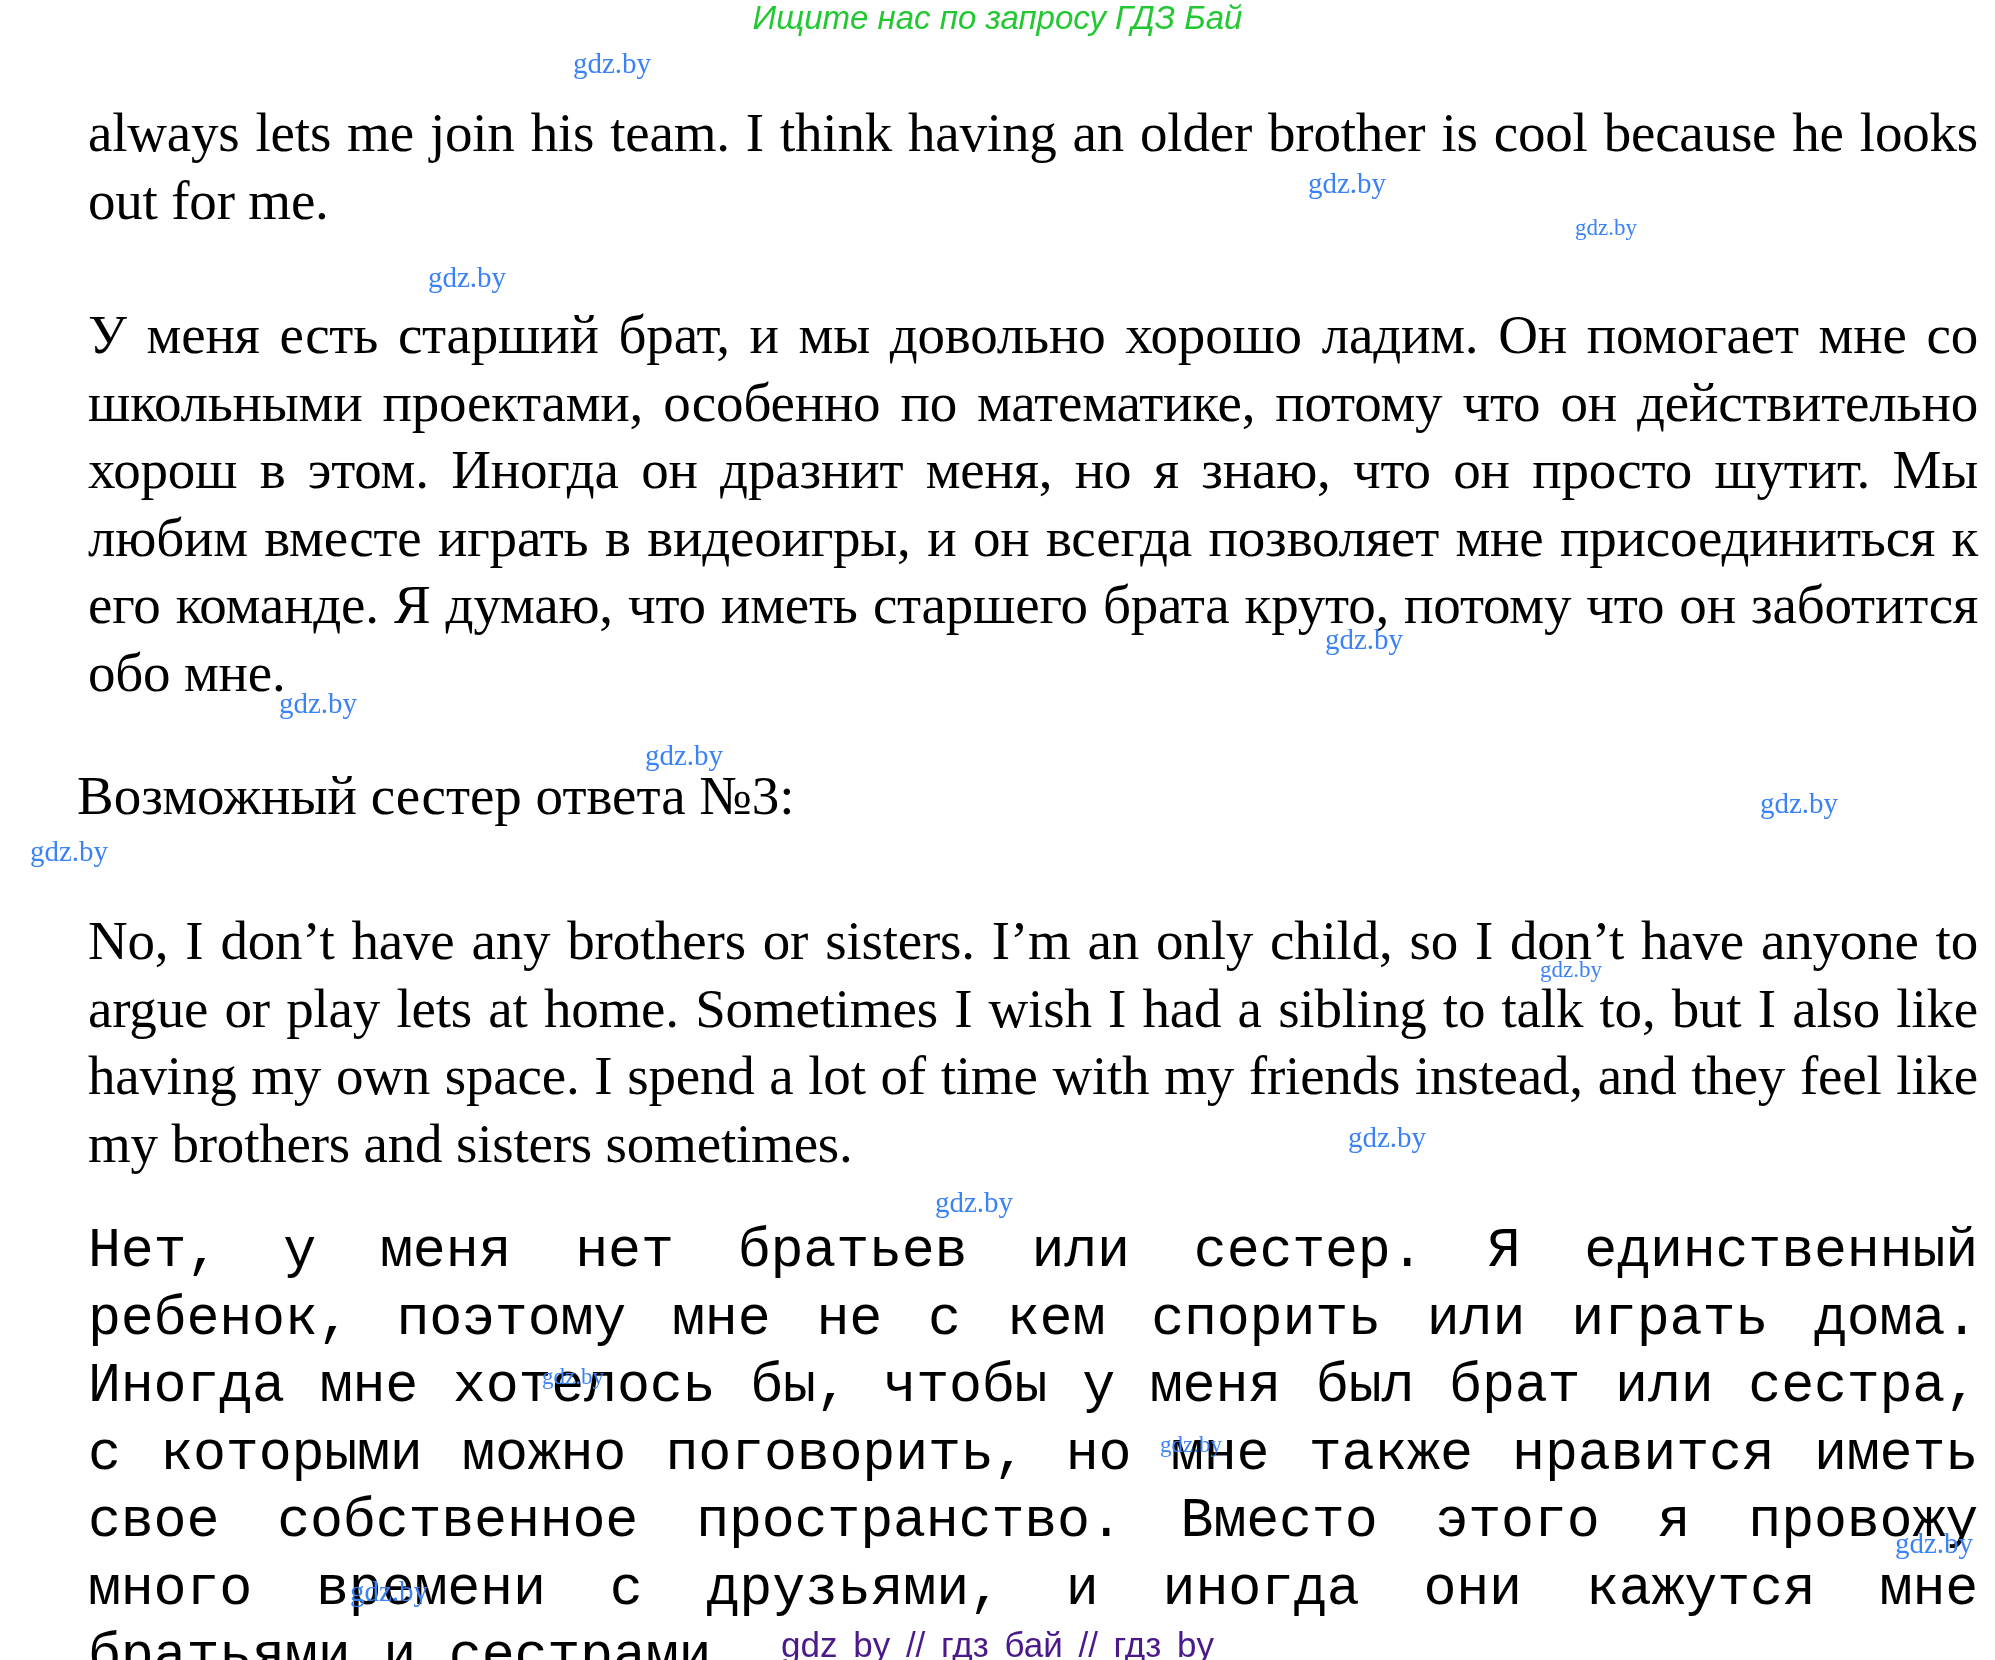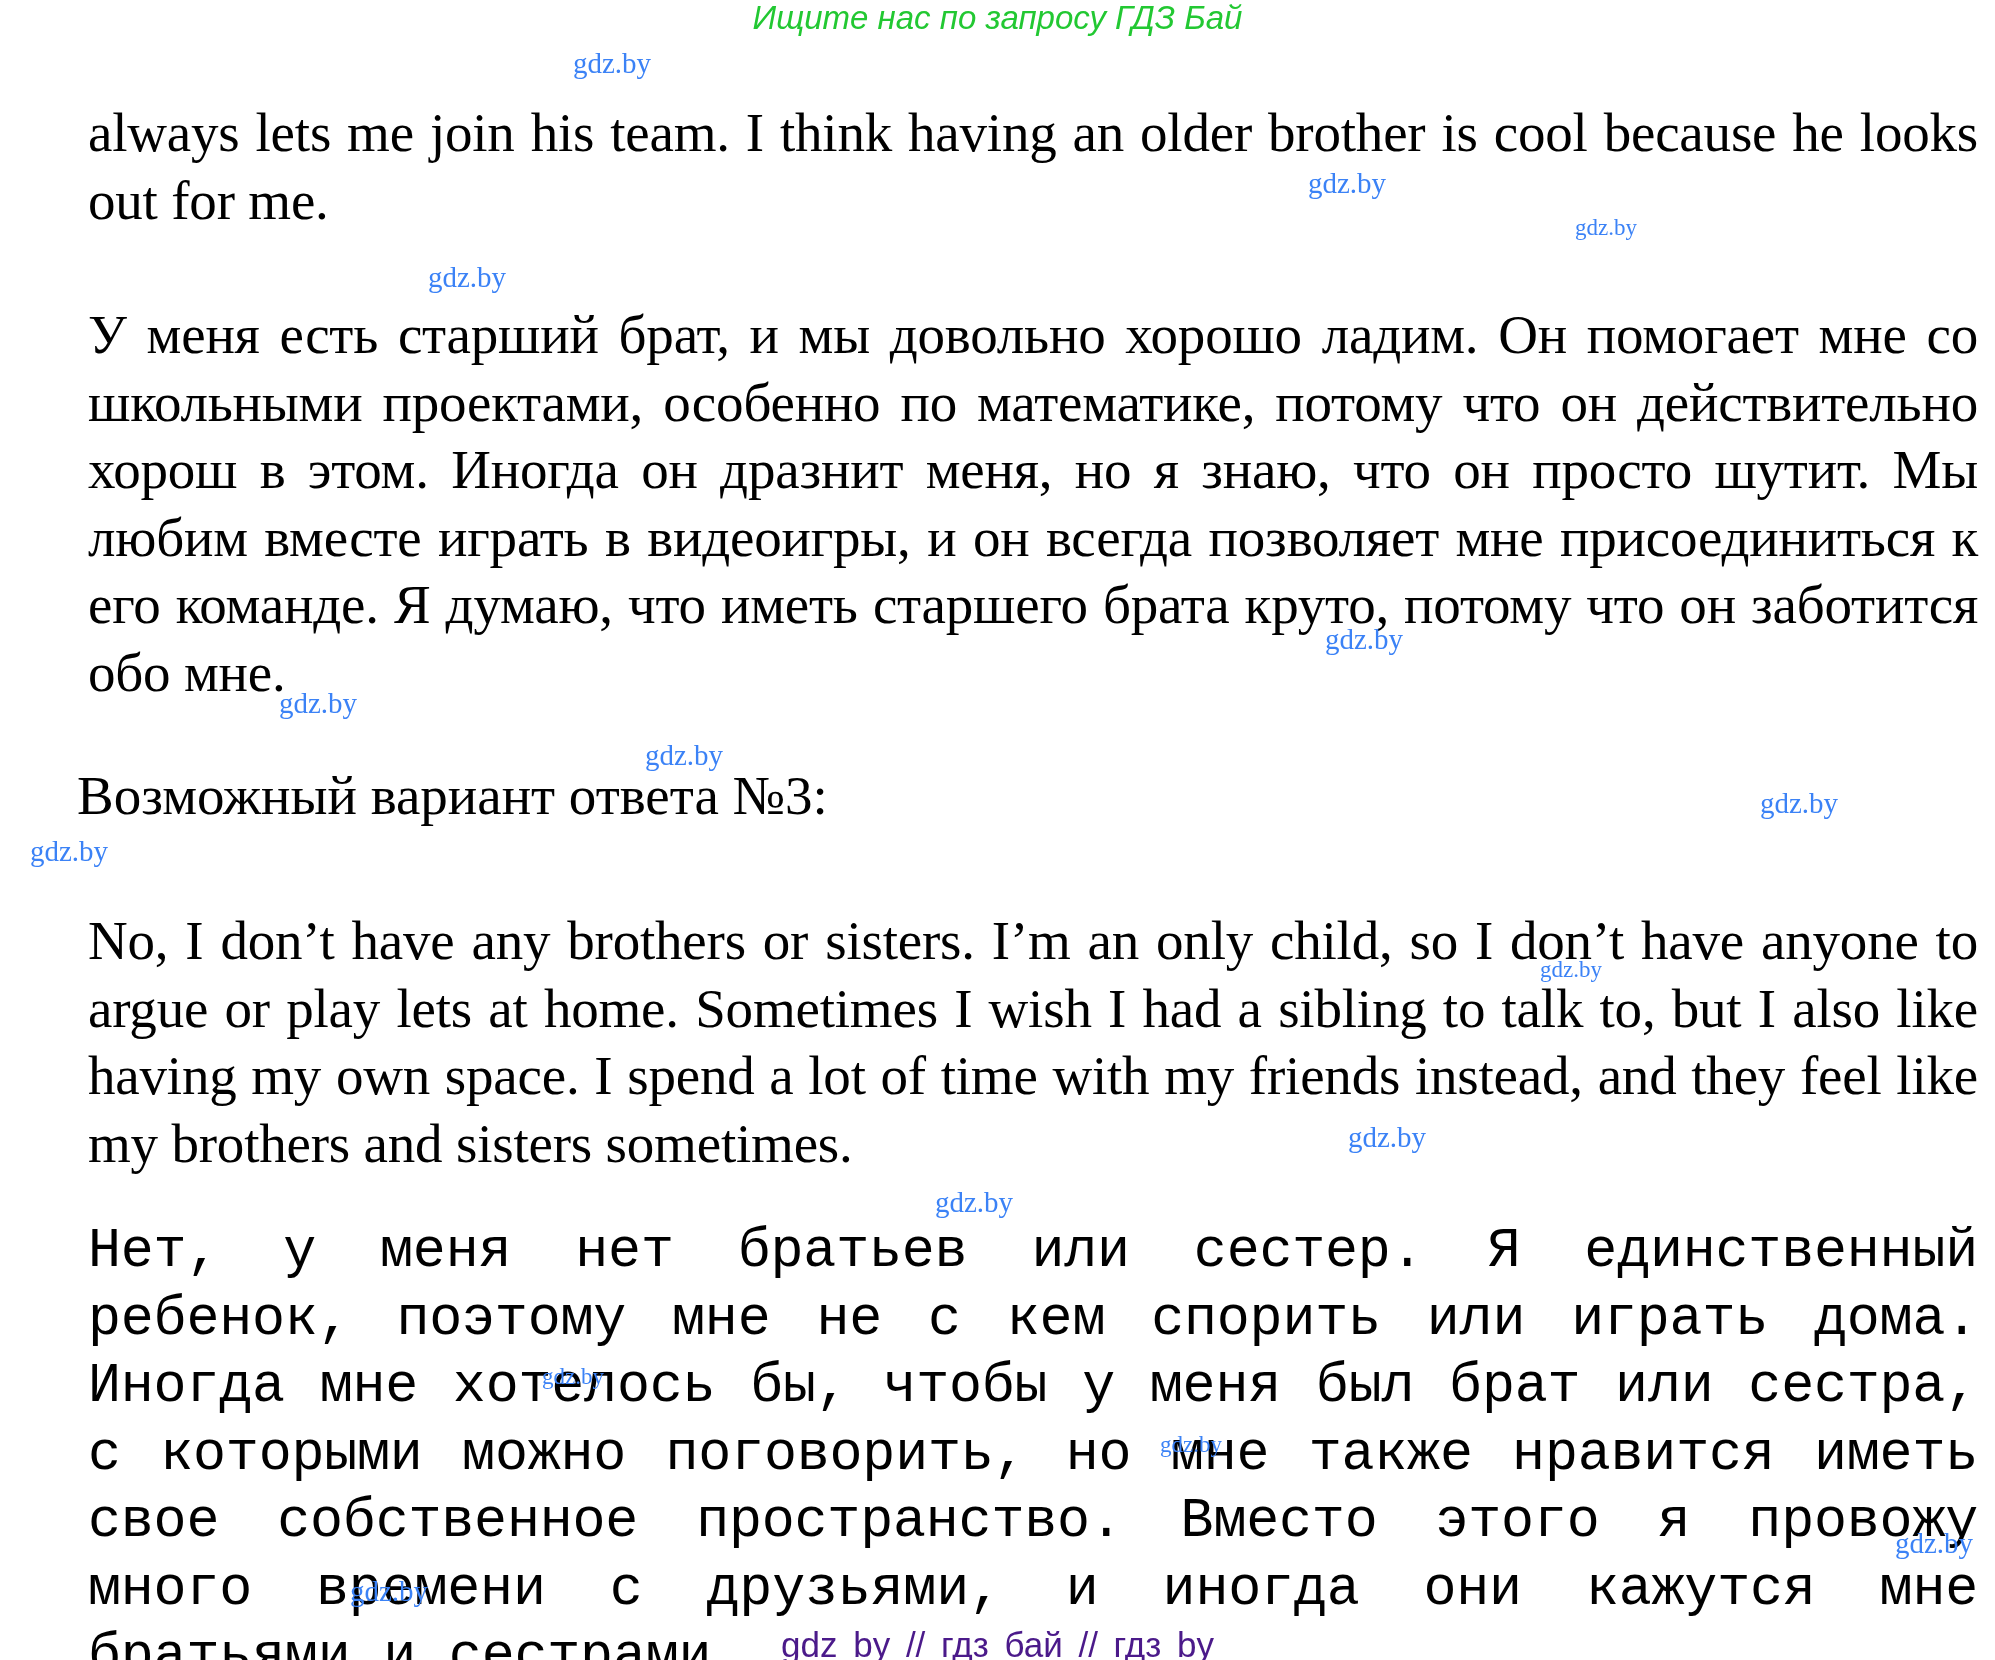--- a/index.html
+++ b/index.html
@@ -34,21 +34,21 @@
   </style>
 </head>
 <body>
 
 <div class="banner">Ищите нас по запросу ГДЗ Бай</div>
 
 <p class="para" style="top:88px;">always lets me join his team. I think having an older brother is cool because he looks out for me.</p>
 
 <p class="para" style="top:290px;">У меня есть старший брат, и мы довольно хорошо ладим. Он помогает мне со школьными проектами, особенно по математике, потому что он действительно хорош в этом. Иногда он дразнит меня, но я знаю, что он просто шутит. Мы любим вместе играть в видеоигры, и он всегда позволяет мне присоединиться к его команде. Я думаю, что иметь старшего брата круто, потому что он заботится обо мне.</p>
 
-<h2 class="heading" style="top:762px;">Возможный вариант ответа №3:</h2>
+<h2 class="heading" style="top:762px;">Возможный сестер ответа №3:</h2>
 
 <p class="para" style="top:896px;">No, I don’t have any brothers or sisters. I’m an only child, so I don’t have anyone to argue or play lets at home. Sometimes I wish I had a sibling to talk to, but I also like having my own space. I spend a lot of time with my friends instead, and they feel like my brothers and sisters sometimes.</p>
 
 <p class="para" style="top:1207px;font-family:Liberation Mono, monospace;">Нет, у меня нет братьев или сестер. Я единственный ребенок, поэтому мне не с кем спорить или играть дома. Иногда мне хотелось бы, чтобы у меня был брат или сестра, с которыми можно поговорить, но мне также нравится иметь свое собственное пространство. Вместо этого я провожу много времени с друзьями, и иногда они кажутся мне братьями и сестрами.</p>
 
 <span class="wm" style="left:573px; top:48px;">gdz.by</span>
 <span class="wm" style="left:1308px; top:168px;">gdz.by</span>
 <span class="wm small" style="left:1575px; top:213px;">gdz.by</span>
 <span class="wm" style="left:428px; top:262px;">gdz.by</span>
 <span class="wm" style="left:1325px; top:624px;">gdz.by</span>

